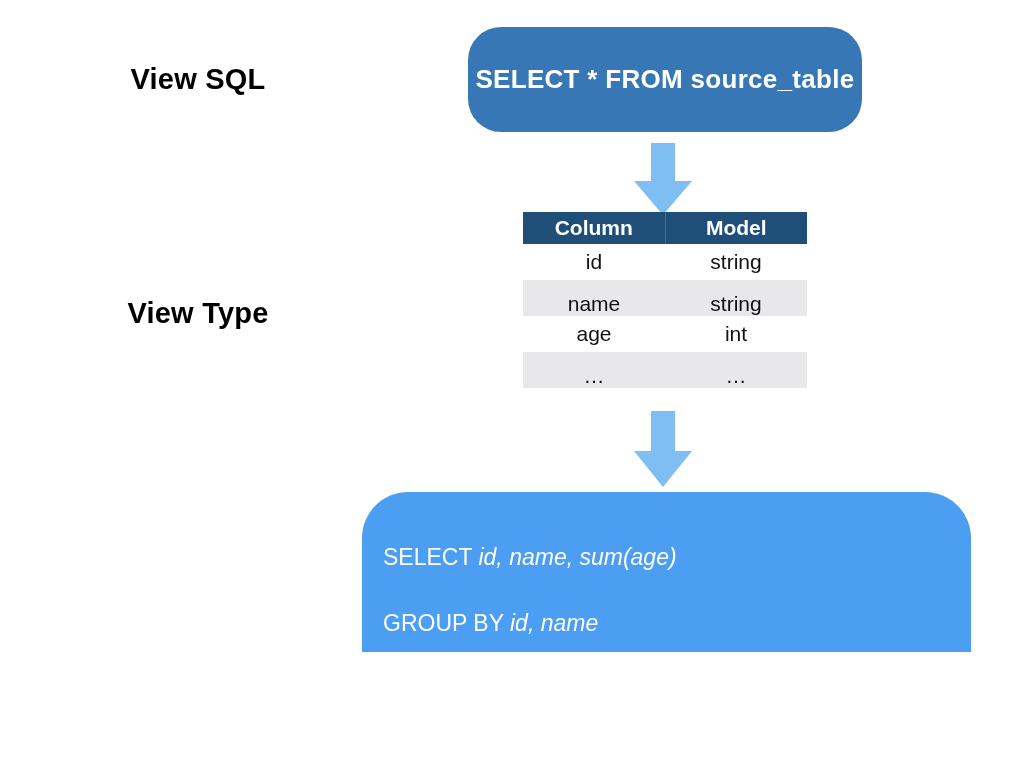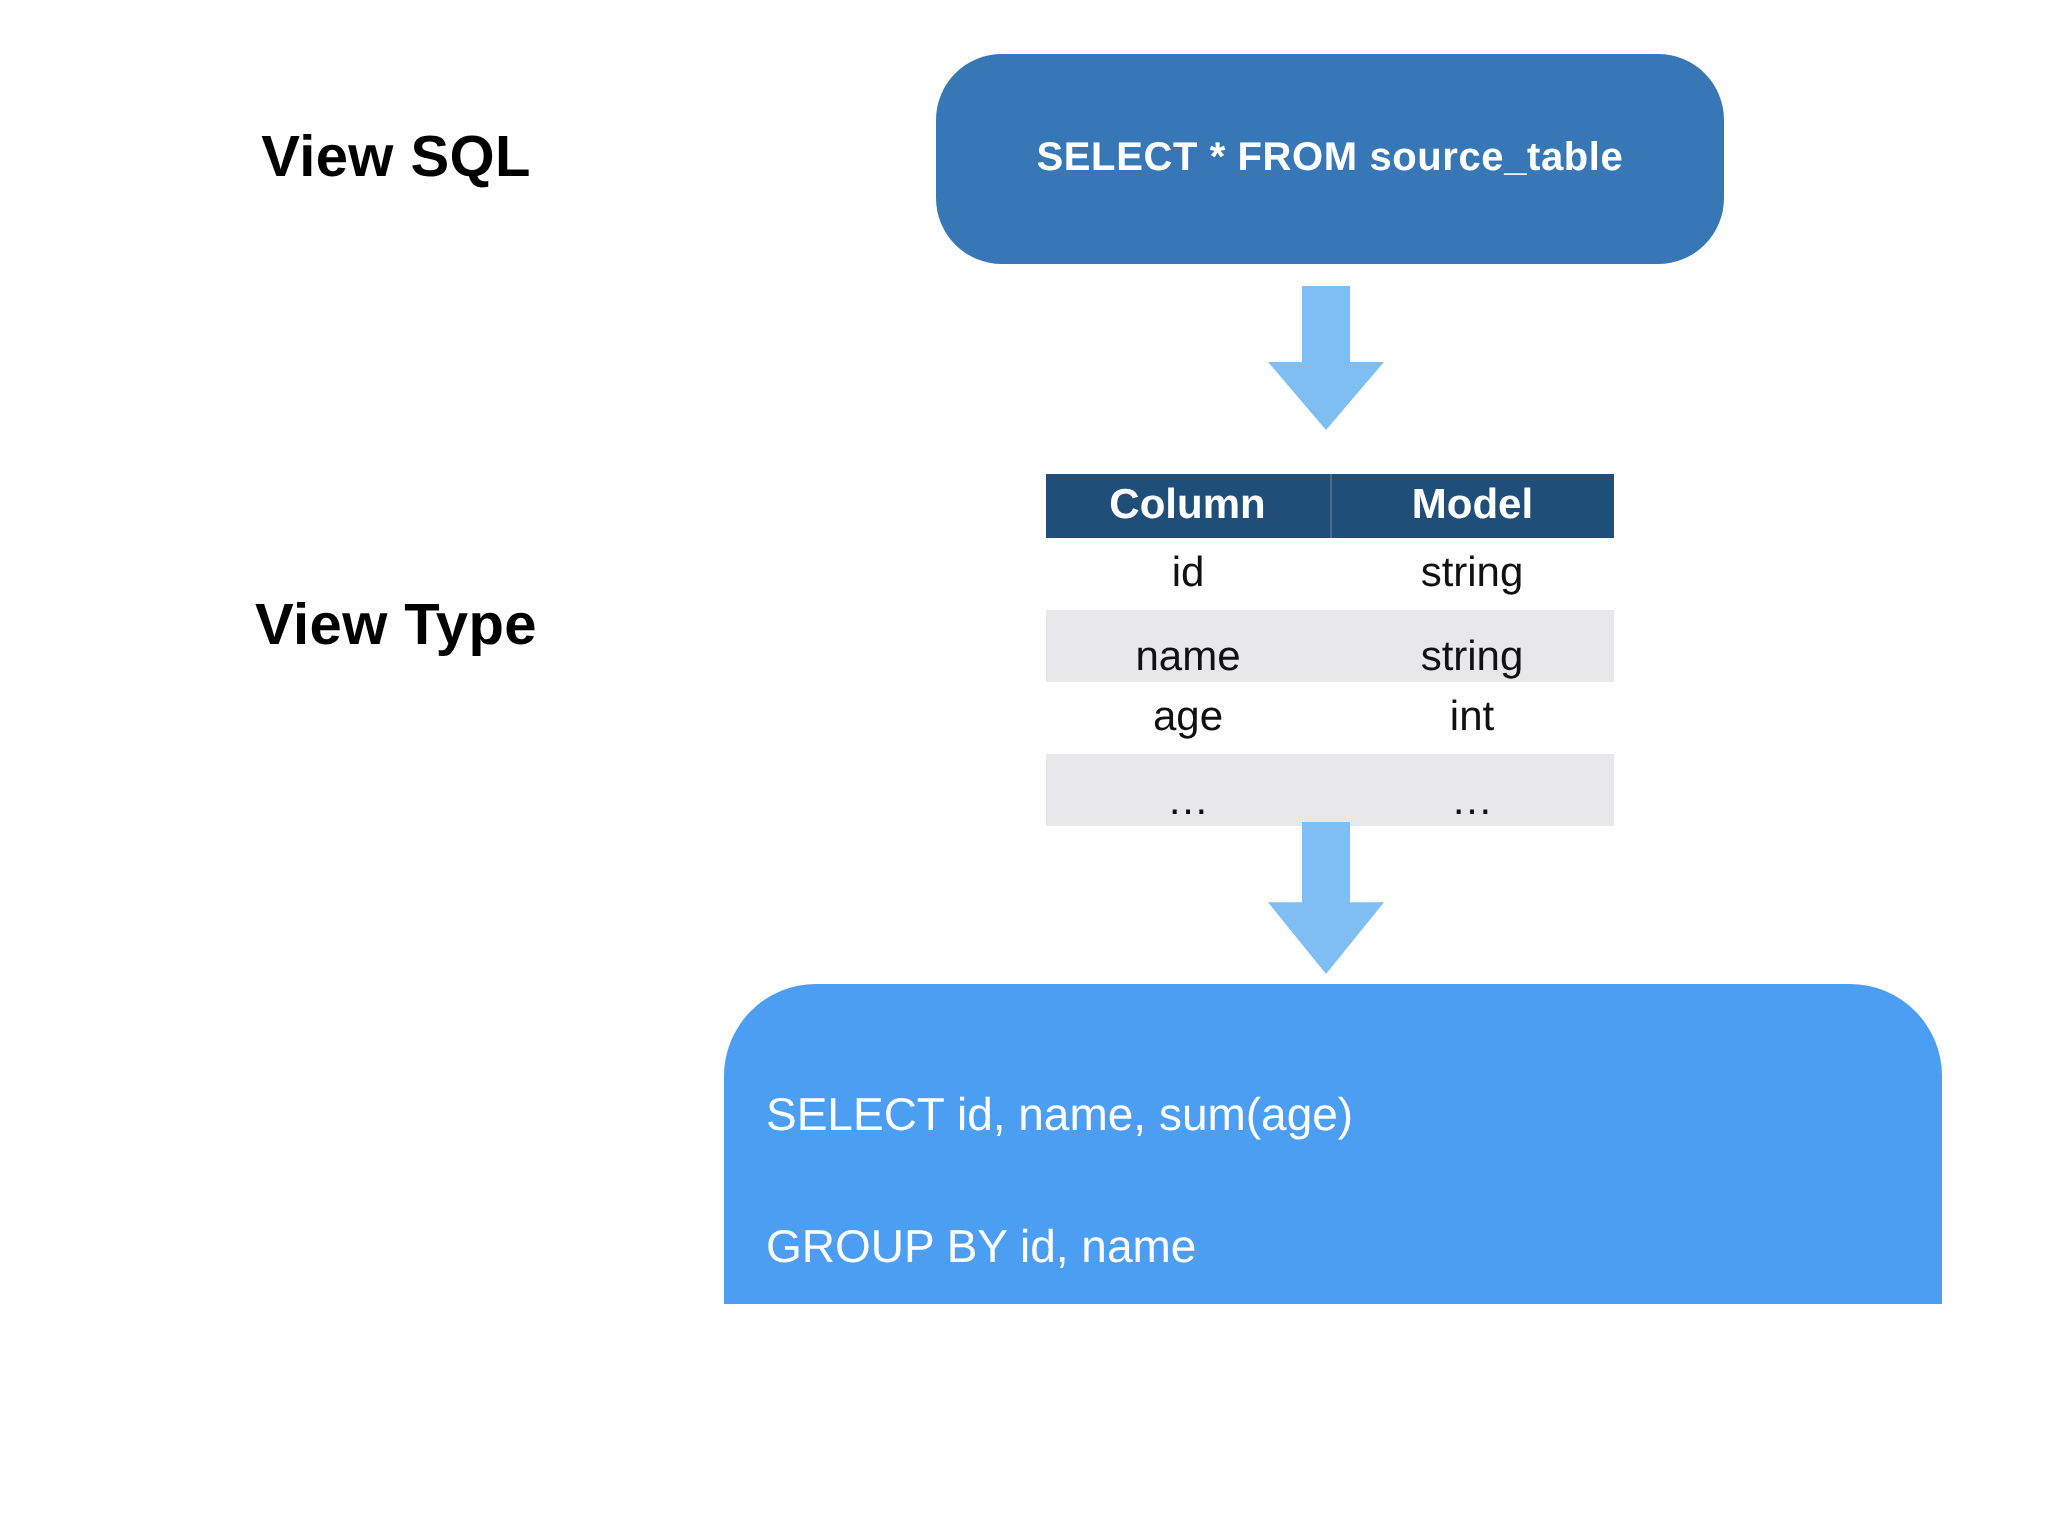--- a/index.html
+++ b/index.html
@@ -39,39 +39,39 @@
     width: 394px;
     height: 105px;
     background: var(--view-sql-box-bg, #3877B5);
     border-radius: 33px;
     display: flex;
     align-items: center;
     justify-content: center;
   }
   .view-sql-box .sql-text {
     color: var(--text-on-blue, #fff);
-    font-size: 20px;
+    font-size: 26px;
     font-weight: bold;
     letter-spacing: 0.3px;
   }
 
   
   .down-arrow {
     position: absolute;
     left: 634px;
     width: 58px;
   }
   .arrow-1 { top: 143px; height: 72px; }
   .arrow-2 { top: 411px; height: 76px; }
 
   
   .model-table {
     position: absolute;
     left: 523px;
-    top: 237px;
+    top: 212px;
     width: 284px;
     font-size: 21px;
     color: #111111;
   }
   .model-table .t-row {
     display: flex;
     height: 36px;
   }
   .model-table .t-head {
     height: 32px;
@@ -106,21 +106,21 @@
     padding: 51px 20px 0 21px;
     color: var(--text-on-blue, #fff);
     font-size: 23px;
   }
   .widget-sql-box .sql-line {
     line-height: 28px;
     margin-bottom: 38px;
     white-space: pre-wrap;
   }
   .seg-regular { font-style: normal; font-weight: normal; }
-  .seg-italic  { font-weight: normal; }
+  .seg-italic  { font-style: italic; font-weight: normal; }
   .seg-bold    { font-style: normal; font-weight: bold; }
 </style>
 </head>
 <body>
 
 <div class="canvas">
 
   <div class="stage-label label-view-sql">View SQL</div>
 
   <div class="stage-label label-view-model">View Type</div>

